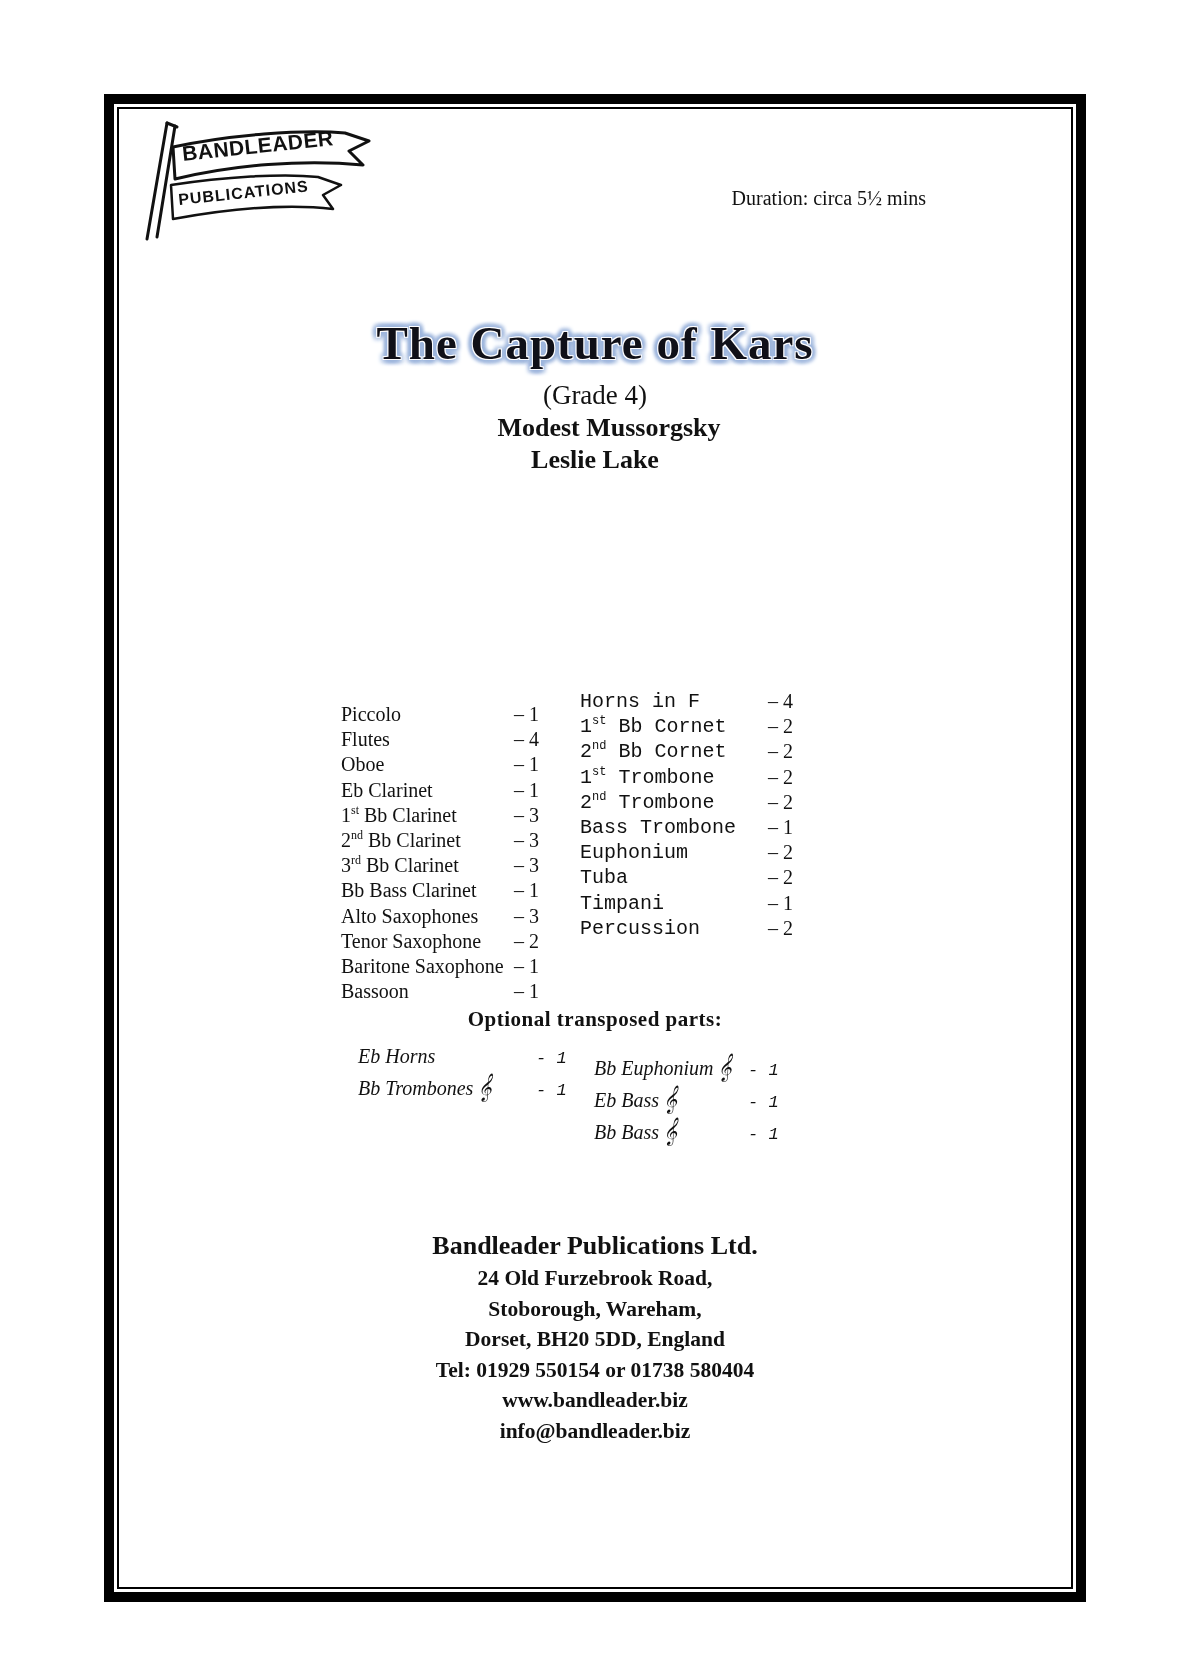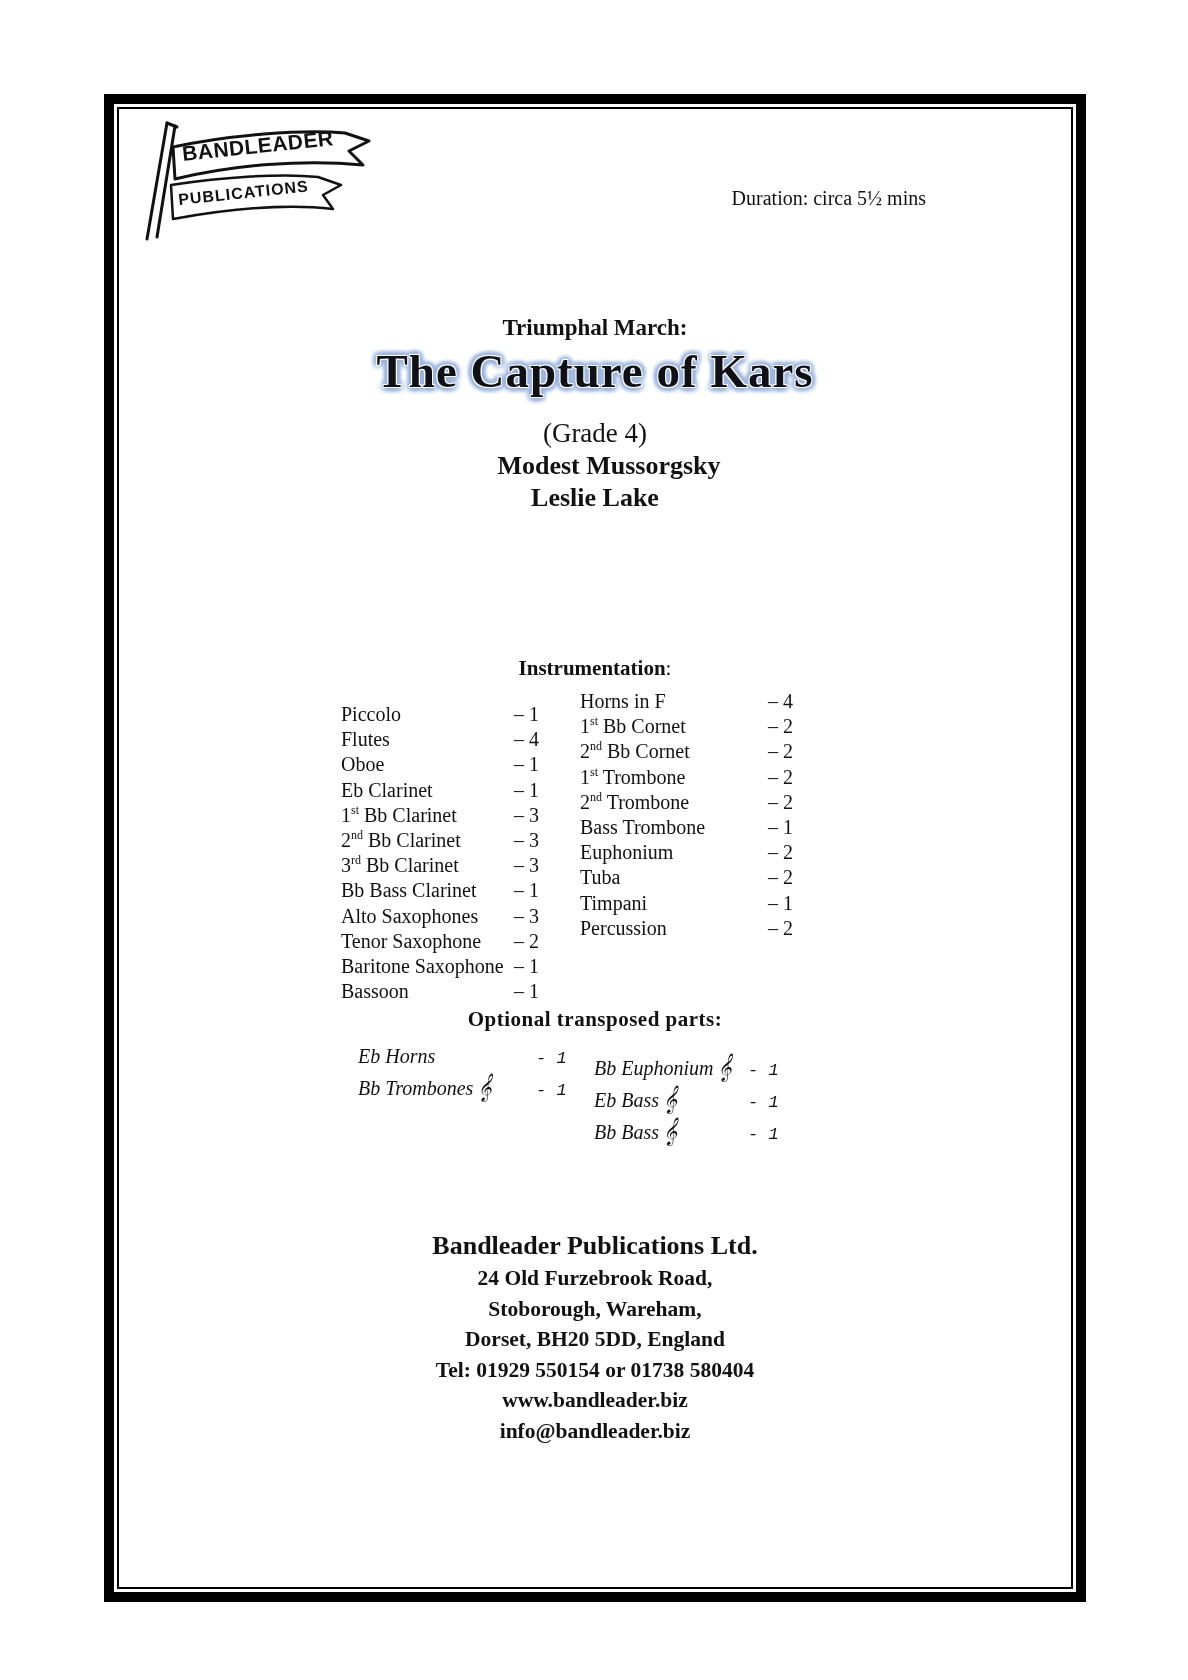--- a/index.html
+++ b/index.html
@@ -29,37 +29,37 @@
   .subtitle{font-size:23px;font-weight:bold;line-height:28px;}
   .main-title{
     font-size:47px;font-weight:bold;line-height:58px;letter-spacing:1px;color:#101018;
     text-shadow:
       -1px -1px 0 #fdfdff, 1px -1px 0 #fdfdff, -1px 1px 0 #fdfdff, 1px 1px 0 #fdfdff,
       0 0 6px #9db5dc, -3px 0 4px #9db5dc, 3px 0 4px #9db5dc,
       0 -3px 4px #9db5dc, 0 3px 4px #9db5dc,
       -3px -3px 4px #9db5dc, 3px 3px 4px #9db5dc,
       3px -3px 4px #9db5dc, -3px 3px 4px #9db5dc;
   }
-  .grade{font-size:27px;line-height:34px;margin-top:16px;}
+  .grade{font-size:27px;line-height:34px;margin-top:6px;}
   .composer{font-size:26px;font-weight:bold;line-height:32px;margin-left:28px;}
   .arranged-by{font-size:23px;line-height:30px;}
   .arranger{font-size:26px;font-weight:bold;line-height:32px;}
 
   .instr-heading{
     position:absolute;top:546px;left:0;width:100%;text-align:center;
     font-size:21px;line-height:26px;
   }
   .instr-heading b{font-weight:bold;}
 
   .instr-table{position:absolute;top:580px;font-size:20px;line-height:25.2px;}
   .instr-left{left:222px;margin-top:13px;}
   .instr-right{left:461px;}
   .irow{display:flex;white-space:nowrap;}
   .instr-left .nm{width:173px;}
-  .instr-right .nm{width:188px;}
+  .instr-right .nm{width:188px;font-family:Liberation Mono, monospace;}
   .irow .ct{width:60px;}
   .irow sup{font-size:12px;line-height:0;}
 
   .opt-heading{
     position:absolute;top:896px;left:0;width:100%;text-align:center;
     font-weight:bold;font-size:21px;line-height:28px;letter-spacing:0.5px;
   }
   .opt-table{position:absolute;top:932px;font-size:20px;line-height:29px;font-style:italic;}
   .opt-left{left:239px;}
   .opt-right{left:475px;margin-top:12px;}
@@ -90,30 +90,26 @@
           <path d="M40,28 C 95,16 170,10 212,14 L236,22 L216,32 L230,46 C 170,40 100,46 42,60 Z" fill="#fff" stroke="#111" stroke-width="3" stroke-linejoin="round"></path>
           <path d="M38,66 C 90,58 150,54 185,58 L208,66 L190,76 L200,90 C 150,84 95,90 40,100 Z" fill="#fff" stroke="#111" stroke-width="2.5" stroke-linejoin="round"></path>
           <text x="50" y="42" transform="rotate(-6 50 42)" font-family="Liberation Sans, sans-serif" font-weight="bold" font-size="21" fill="#111" letter-spacing="0.5">BANDLEADER</text>
           <text x="46" y="86" transform="rotate(-6 46 86)" font-family="Liberation Sans, sans-serif" font-weight="bold" font-size="16" fill="#111" letter-spacing="1">PUBLICATIONS</text>
         </svg>
       </div>
 
       <div class="duration">Duration: circa 5½ mins</div>
 
       <div class="title-block">
-        <div class="subtitle">Triumphal March:</div>
         <div class="main-title">The Capture of Kars</div>
         <div class="grade">(Grade 4)</div>
         <div class="composer">Modest Mussorgsky</div>
         <div class="arranger">Leslie Lake</div>
       </div>
 
-      <div class="instr-heading">
-        <b>Instrumentation</b><span>:</span>
-      </div>
 
       <div class="instr-table instr-left">
 
           <div class="irow">
             <span class="nm"><span>Piccolo</span><sup></sup><span></span></span>
             <span class="ct">– 1</span>
           </div>
 
           <div class="irow">
             <span class="nm"><span>Flutes</span><sup></sup><span></span></span>

